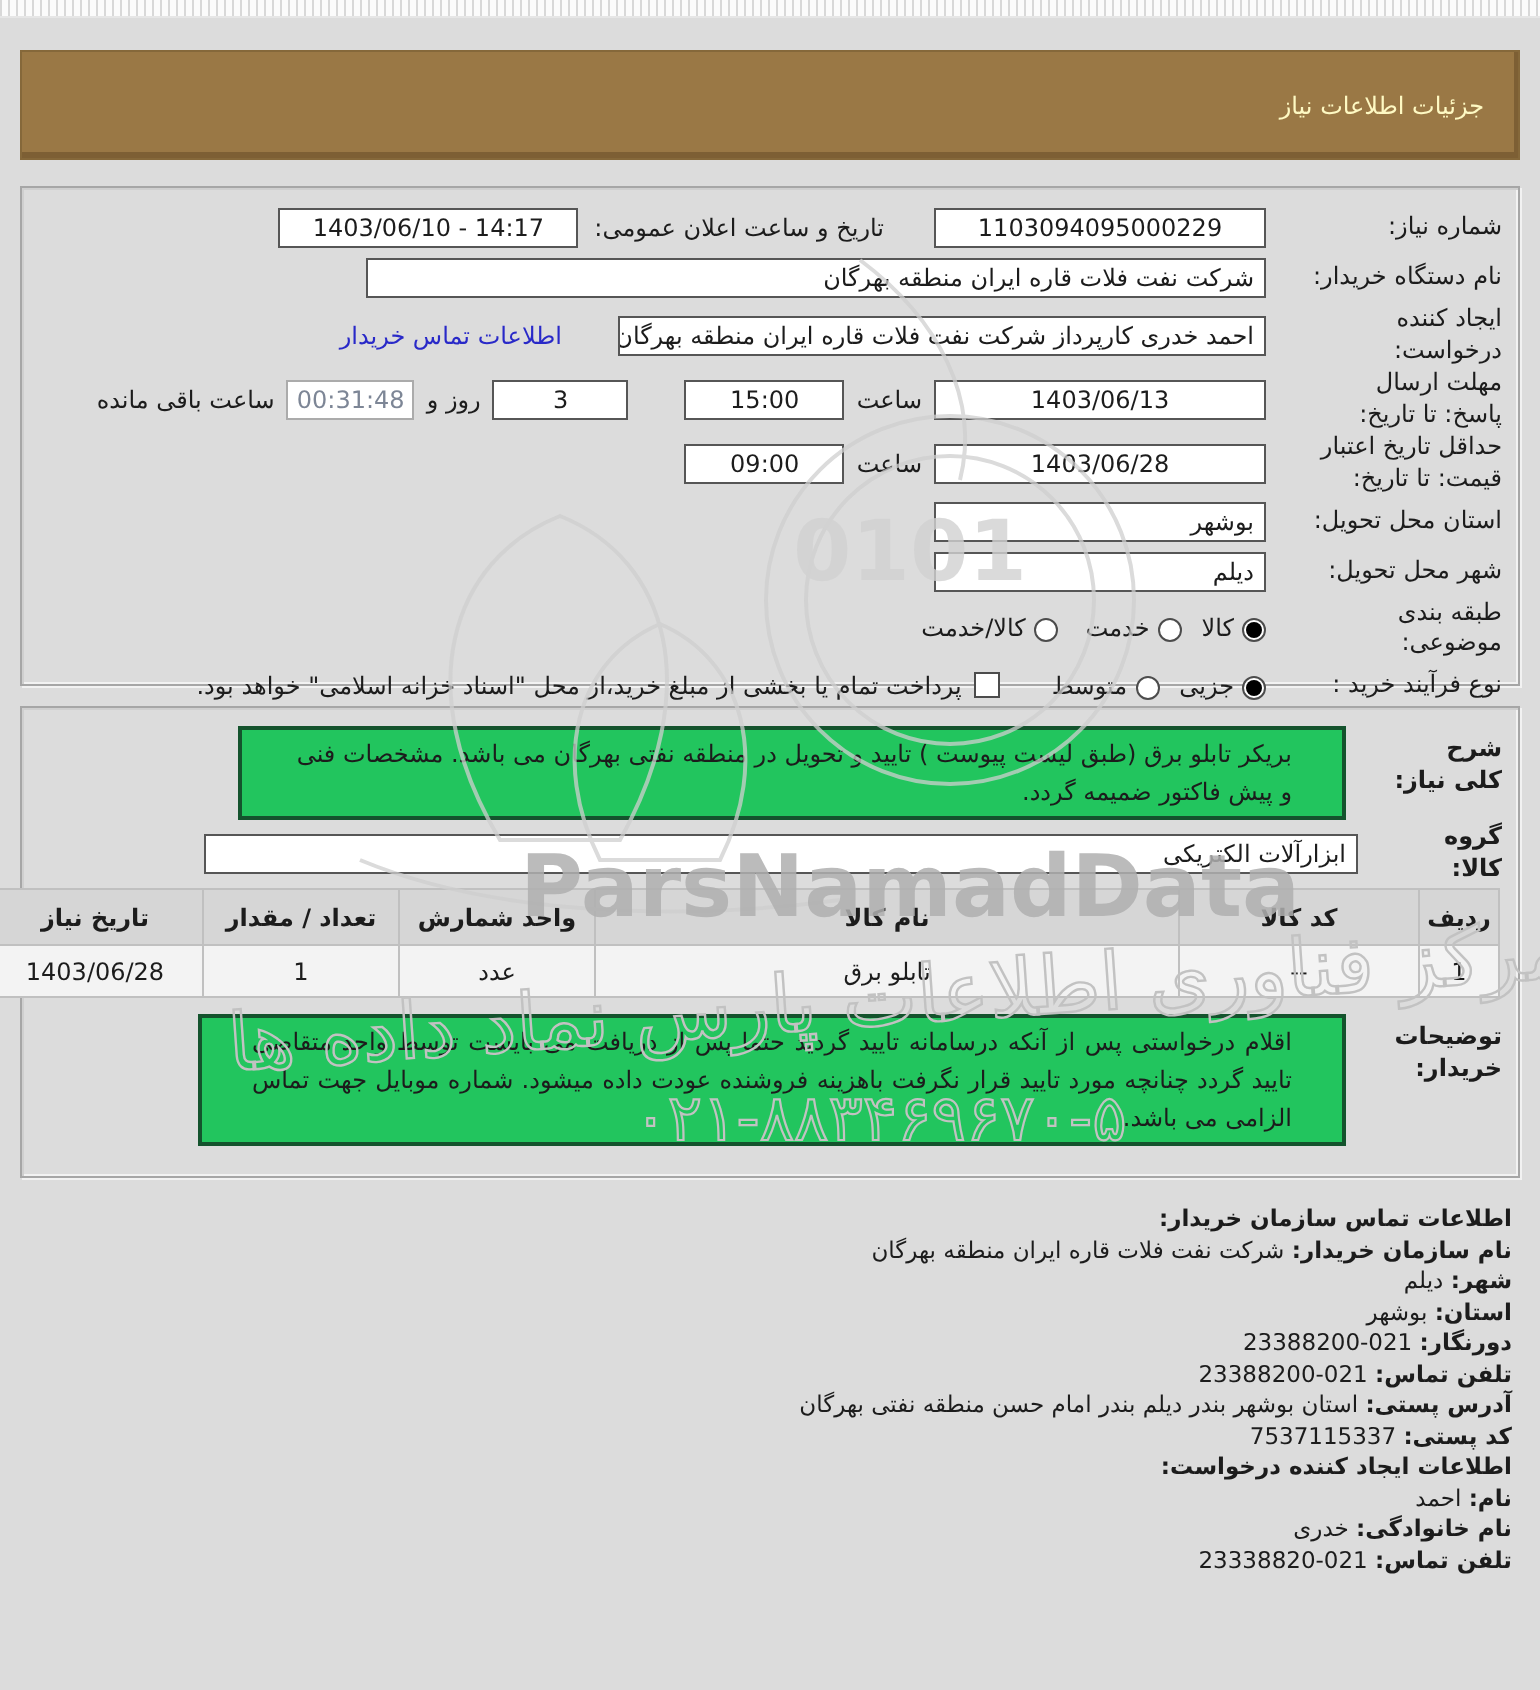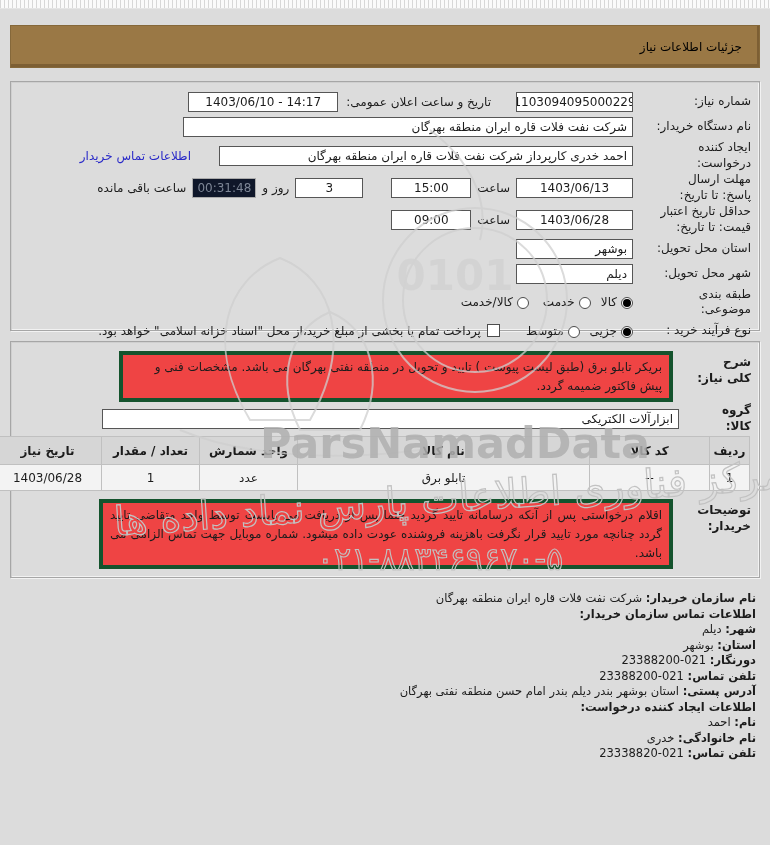--- a/index.html
+++ b/index.html
@@ -11,63 +11,63 @@
     font-size:12px; color:#1c1c1c;
     direction:rtl;
     position:relative; overflow:hidden;
   }
   .dotted-strip {
     height:9px; background:#fbfbfb;
     background-image:repeating-linear-gradient(90deg,#d8d8d8 0 1px,transparent 1px 4px);
     border-bottom:1px solid #e6e6e6;
   }
   .title-bar {
-    margin:16px 10px 13px 10px; height:43px;
+    margin:16px 10px 13px 10px; height:55px;
     background:#9a7845;
     border:1px solid #85683a;
     box-shadow: inset -2px -3px 0 rgba(90,65,30,.45);
     display:flex; align-items:center;
-    padding:0 17px; color:#000000; font-size:12px;
+    padding:0 17px; color:#fef9c3; font-size:12px;
   }
   .panel {
     margin:0 10px; background:#dcdcdc;
     border:1px solid #a6a6a6;
     box-shadow:1px 1px 0 #f2f2f2, inset 1px 1px 0 #cfcfcf, inset -1px -1px 0 #f2f2f2;
     padding:7px 8px; position:relative; z-index:1;
   }
   .panel1 { height:250px; margin-bottom:10px; }
   .panel2 { min-height:236px; }
   .row { display:flex; align-items:center; min-height:24px; margin:1px 0; }
   .lbl { width:118px; flex-shrink:0; padding-left:23px; line-height:1.3; }
   .lbl.b, .b { font-weight:bold; }
   .inp {
     background:#fff; border:1px solid #565656; height:20px;
     display:flex; align-items:center; padding:0 5px; overflow:hidden; white-space:nowrap;
   }
   .inp.center { justify-content:center; padding:0 2px; }
-  .timer { background:#0f172a; color:#7d8696; border:1px solid #ababab; }
-  .w64{width:64px}.w68{width:68px}.w80{width:80px}.w145{width:117px}
-  .w150{width:150px}.w405{width:414px}.w450{width:450px}.w577{width:577px}
+  .timer { background:#ffffff; color:#7d8696; border:1px solid #ababab; }
+  .w64{width:64px}.w68{width:68px}.w80{width:80px}.w145{width:166px}
+  .w150{width:150px}.w405{width:324px}.w450{width:450px}.w577{width:577px}
   .sp6{margin-left:6px}.sp25{margin-left:25px}.sp28{margin-left:28px}
   .link { color:#2929c8; cursor:pointer; }
   .radio {
     width:12px; height:12px; border-radius:50%;
     border:1px solid #4c4c4c; background:#fff;
     display:inline-block; position:relative; margin-left:4px; flex-shrink:0;
   }
   .radio.on::after {
     content:""; position:absolute; inset:1px; border-radius:50%; background:#000;
   }
   .checkbox {
     width:13px; height:13px; border:1px solid #4c4c4c; background:#fff;
     display:inline-block; margin-left:6px; flex-shrink:0;
   }
   .opt { margin-left:14px; display:flex; align-items:flex-end; }
   .blackbox {
-    background:#ef4444; border:4px solid #14532d; padding:3px 7px;
+    background:#22c55e; border:2px solid #14532d; padding:3px 25px;
     line-height:1.55; min-height:44px; flex:1;
   }
   .desc-row { align-items:flex-start; margin-top:2px; }
   .desc-row .lbl { padding-top:4px; }
   .lblw75 { width:78px; }
   .section-title { font-weight:bold; margin:9px 2px 7px 0; }
   table.goods {
     width:99%; border-collapse:collapse; margin:2px 1px 8px 1px;
     table-layout:fixed; position:relative; z-index:1;
   }
@@ -248,27 +248,28 @@
   </table>
 
   <div class="row desc-row">
     <span class="lbl b lblw75">توضیحات خریدار:</span>
     <span class="blackbox" style="margin-left:80px; text-align:justify;">اقلام درخواستی پس از آنکه درسامانه تایید گردید حتما پس از دریافت می بایست توسط واحد متقاضی تایید گردد چنانچه مورد تایید قرار نگرفت باهزینه فروشنده عودت داده میشود. شماره موبایل جهت تماس الزامی می باشد.</span>
   </div>
 
 </div>
 
 <div class="contacts">
+  <div class="cline"><b>اطلاعات تماس سازمان خریدار:</b></div>
   <div class="cline"><b>نام سازمان خریدار:</b> <span>شرکت نفت فلات قاره ایران منطقه بهرگان</span></div>
-  <div class="cline"><b>اطلاعات تماس سازمان خریدار:</b></div>
   <div class="cline"><b>شهر:</b> <span>دیلم</span></div>
   <div class="cline"><b>استان:</b> <span>بوشهر</span></div>
   <div class="cline"><b>دورنگار:</b> <span class="num">23388200-021</span></div>
   <div class="cline"><b>تلفن تماس:</b> <span class="num">23388200-021</span></div>
   <div class="cline"><b>آدرس پستی:</b> <span>استان بوشهر بندر دیلم بندر امام حسن منطقه نفتی بهرگان</span></div>
+  <div class="cline"><b>کد پستی:</b> <span class="num">7537115337</span></div>
   <div class="cline"><b>اطلاعات ایجاد کننده درخواست:</b></div>
   <div class="cline"><b>نام:</b> <span>احمد</span></div>
   <div class="cline"><b>نام خانوادگی:</b> <span>خدری</span></div>
   <div class="cline"><b>تلفن تماس:</b> <span class="num">23338820-021</span></div>
 </div>
 
 <div class="watermark">
   <svg width="770" height="845" viewBox="0 0 770 845" xmlns="http://www.w3.org/2000/svg">
     <g stroke="#cfcfcf" stroke-width="2" fill="none" opacity="0.75">
       <circle cx="475" cy="300" r="92"></circle>

